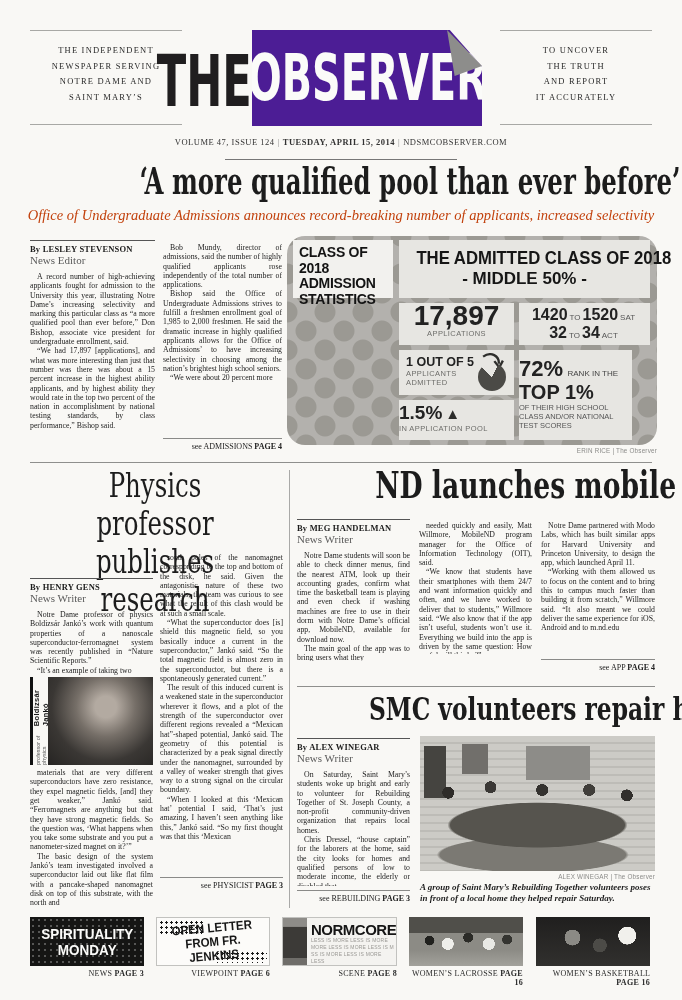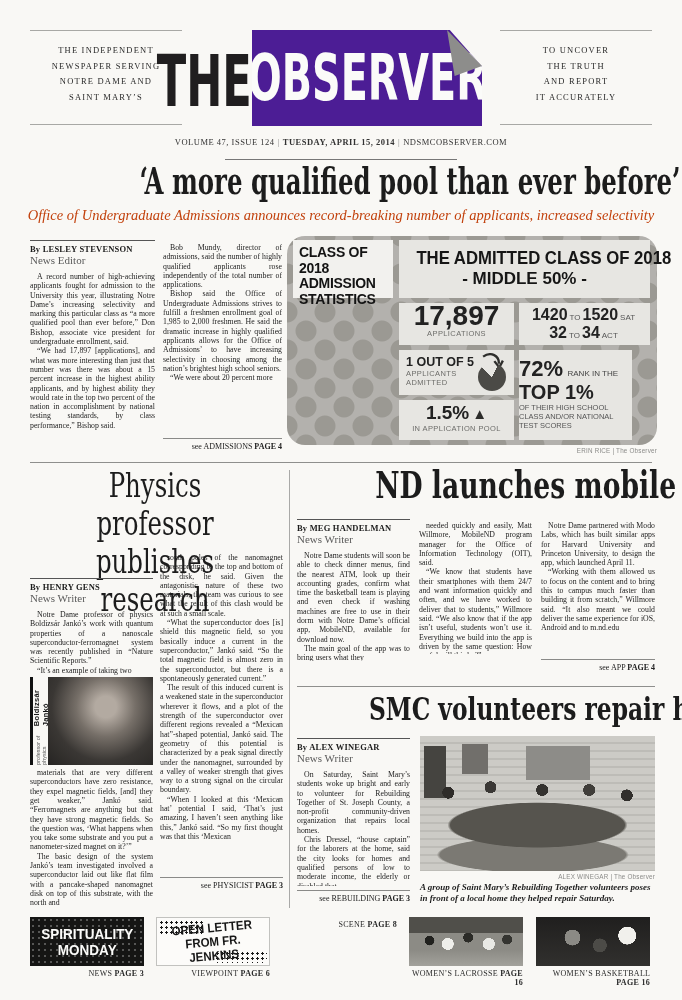--- a/index.html
+++ b/index.html
@@ -81,21 +81,21 @@
   .adm-lbl{position:absolute;left:7px;top:19px;text-align:left;}
   .arrow-curve{position:absolute;right:10px;top:3px;width:22px;height:18px;}
   .pie{position:absolute;right:8px;top:13px;width:28px;height:28px;border-radius:50%;
        background:conic-gradient(from 27deg,#4b4a46 0 288deg,rgba(0,0,0,0) 288deg);}
   .ig-rank{left:232px;top:114px;width:113px;height:90px;text-align:left;padding-top:6px;
            box-sizing:border-box;color:#222;}
   .rank-pct{font-weight:bold;font-size:22px;}
   .rank-lead{font-size:8px;color:#444;}
   .rank-top{font-weight:bold;font-size:20px;line-height:20px;}
   .rank-detail{font-size:7.5px;line-height:9px;color:#555;margin-top:1px;}
-  .ig-pool{left:112px;top:164px;width:115px;height:40px;text-align:center;padding-top:2px;
+  .ig-pool{left:112px;top:164px;width:115px;height:40px;text-align:left;padding-top:2px;
            box-sizing:border-box;}
   .pool-v{font-weight:bold;font-size:19px;color:#222;}
   .pool-arrow{font-size:15px;color:#2c2c2a;margin-left:3px;}
   .ig-credit{left:437px;top:447px;width:220px;}
 
   .rule-sections{position:absolute;left:30px;top:462px;width:622px;height:1px;background:#8f8f8d;}
   .vrule{position:absolute;left:289px;top:470px;width:1px;height:438px;background:#a9a9a7;}
 
   
   .phys-head{position:absolute;left:24px;top:466px;width:262px;font-family:"DejaVu Serif",serif;
@@ -369,20 +369,29 @@
       <div class="dots dots-tl"></div>
       <span class="tt pre">OPEN LETTER
 FROM FR. JENKINS</span>
       <div class="dots dots-br"></div>
     </div>
     <div class="tcap">
       <span>VIEWPOINT</span> <b>PAGE 6</b>
     </div>
   </div>
   <div class="teaser t3">
+    <div class="tbox tbox-norm">
+      <div class="norm-fig"></div>
+      <div class="norm-txt">
+        <div class="norm-title">NORMCORE</div>
+        <div class="norm-sub pre">LESS IS MORE LESS IS MORE
+MORE LESS IS MORE LESS IS M
+SS IS MORE LESS IS MORE LESS</div>
+      </div>
+    </div>
     <div class="tcap">
       <span>SCENE</span> <b>PAGE 8</b>
     </div>
   </div>
   <div class="teaser t4">
     <div class="tbox tbox-lax"></div>
     <div class="tcap">
       <span>WOMEN’S LACROSSE</span> <b>PAGE 16</b>
     </div>
   </div>

